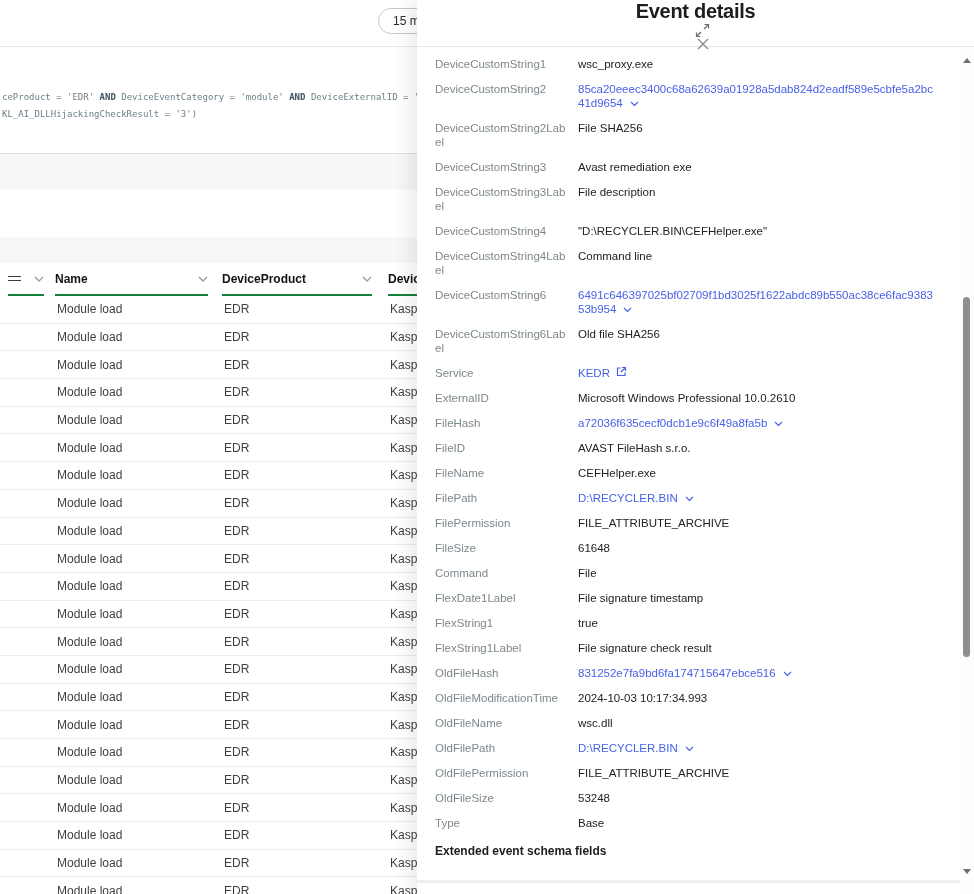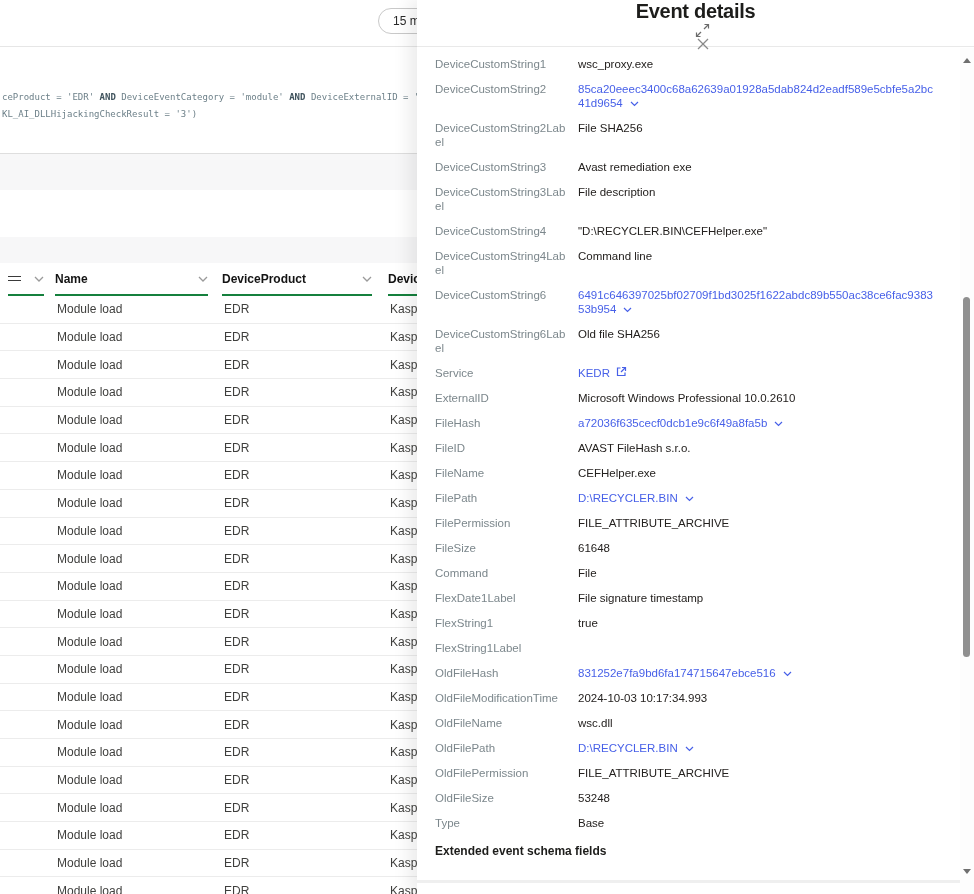--- a/index.html
+++ b/index.html
@@ -382,20 +382,21 @@
         <div class="field-row">
           <div class="f-label">FlexDate1Label</div>
           <div class="f-value">File signature timestamp</div>
         </div>
         <div class="field-row">
           <div class="f-label">FlexString1</div>
           <div class="f-value">true</div>
         </div>
         <div class="field-row">
           <div class="f-label">FlexString1Label</div>
+          <div class="f-value">File signature check result</div>
         </div>
         <div class="field-row">
           <div class="f-label">OldFileHash</div>
           <div class="f-value link"><span>831252e7fa9bd6fa174715647ebce516</span><span class="chev-ic"><svg width="9" height="6" viewBox="0 0 9 6">
                 <path d="M1 1 L4.5 4.5 L8 1" stroke="#4760e8" stroke-width="1.2" fill="none"></path>
               </svg></span></div>
         </div>
         <div class="field-row">
           <div class="f-label">OldFileModificationTime</div>
           <div class="f-value">2024-10-03 10:17:34.993</div>

